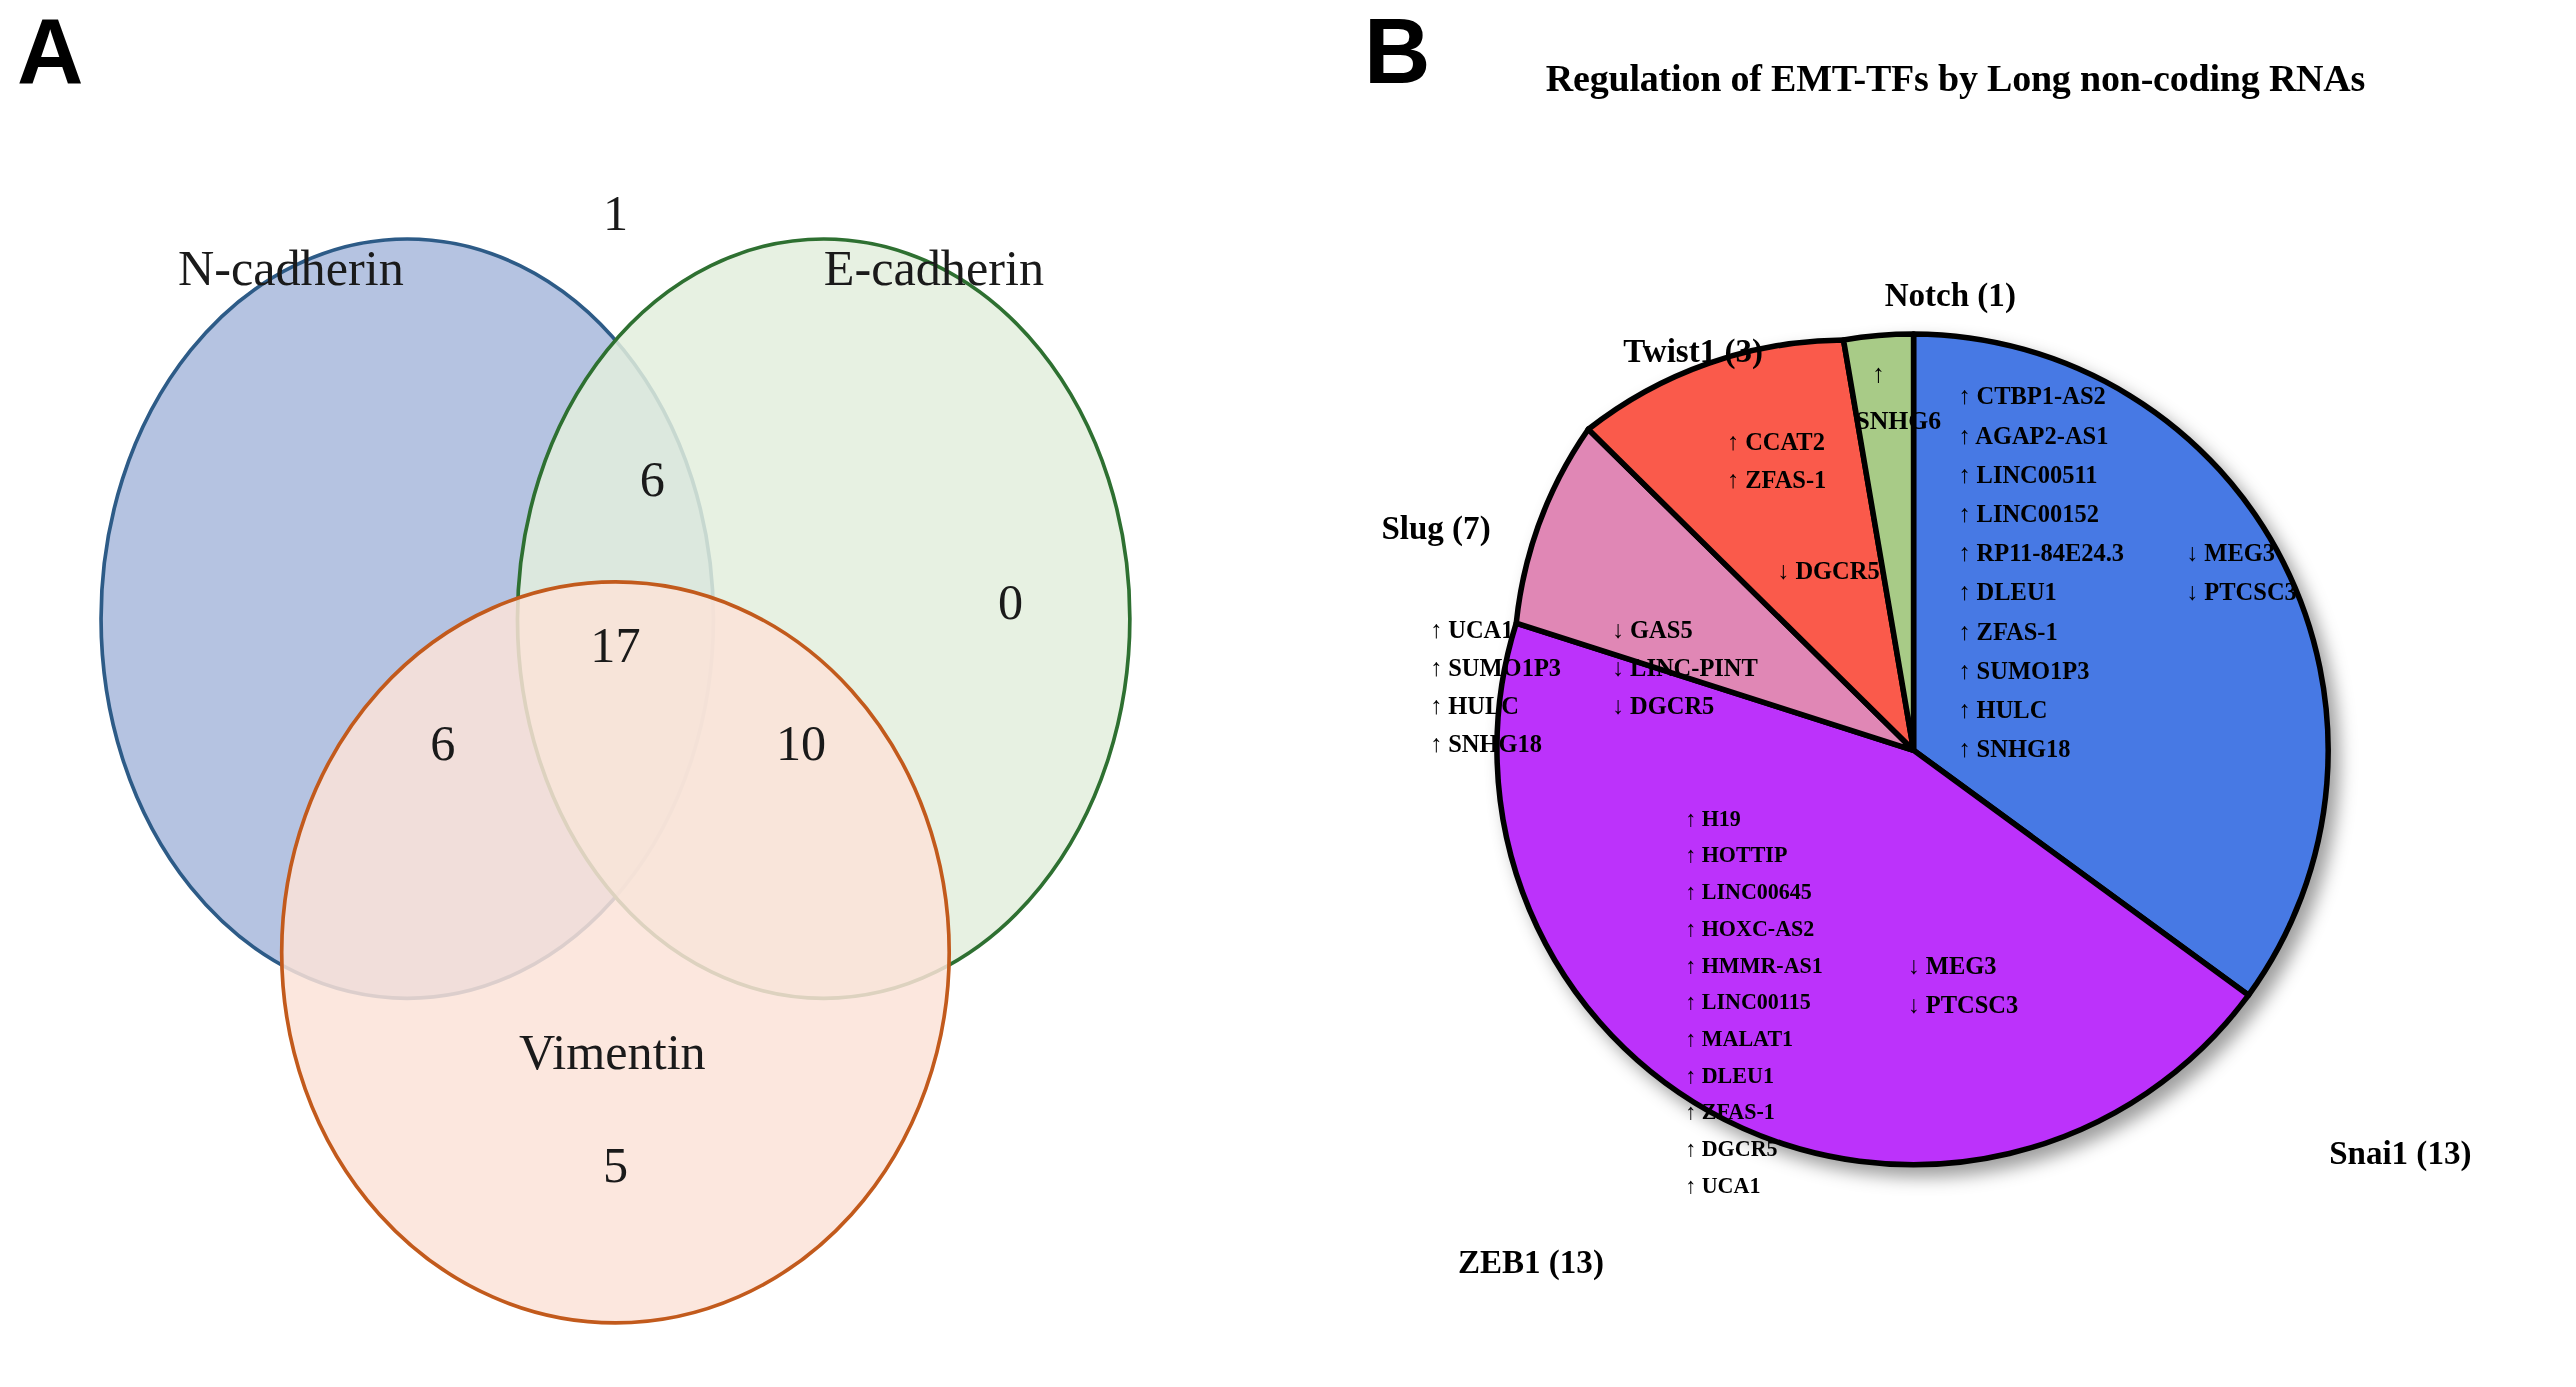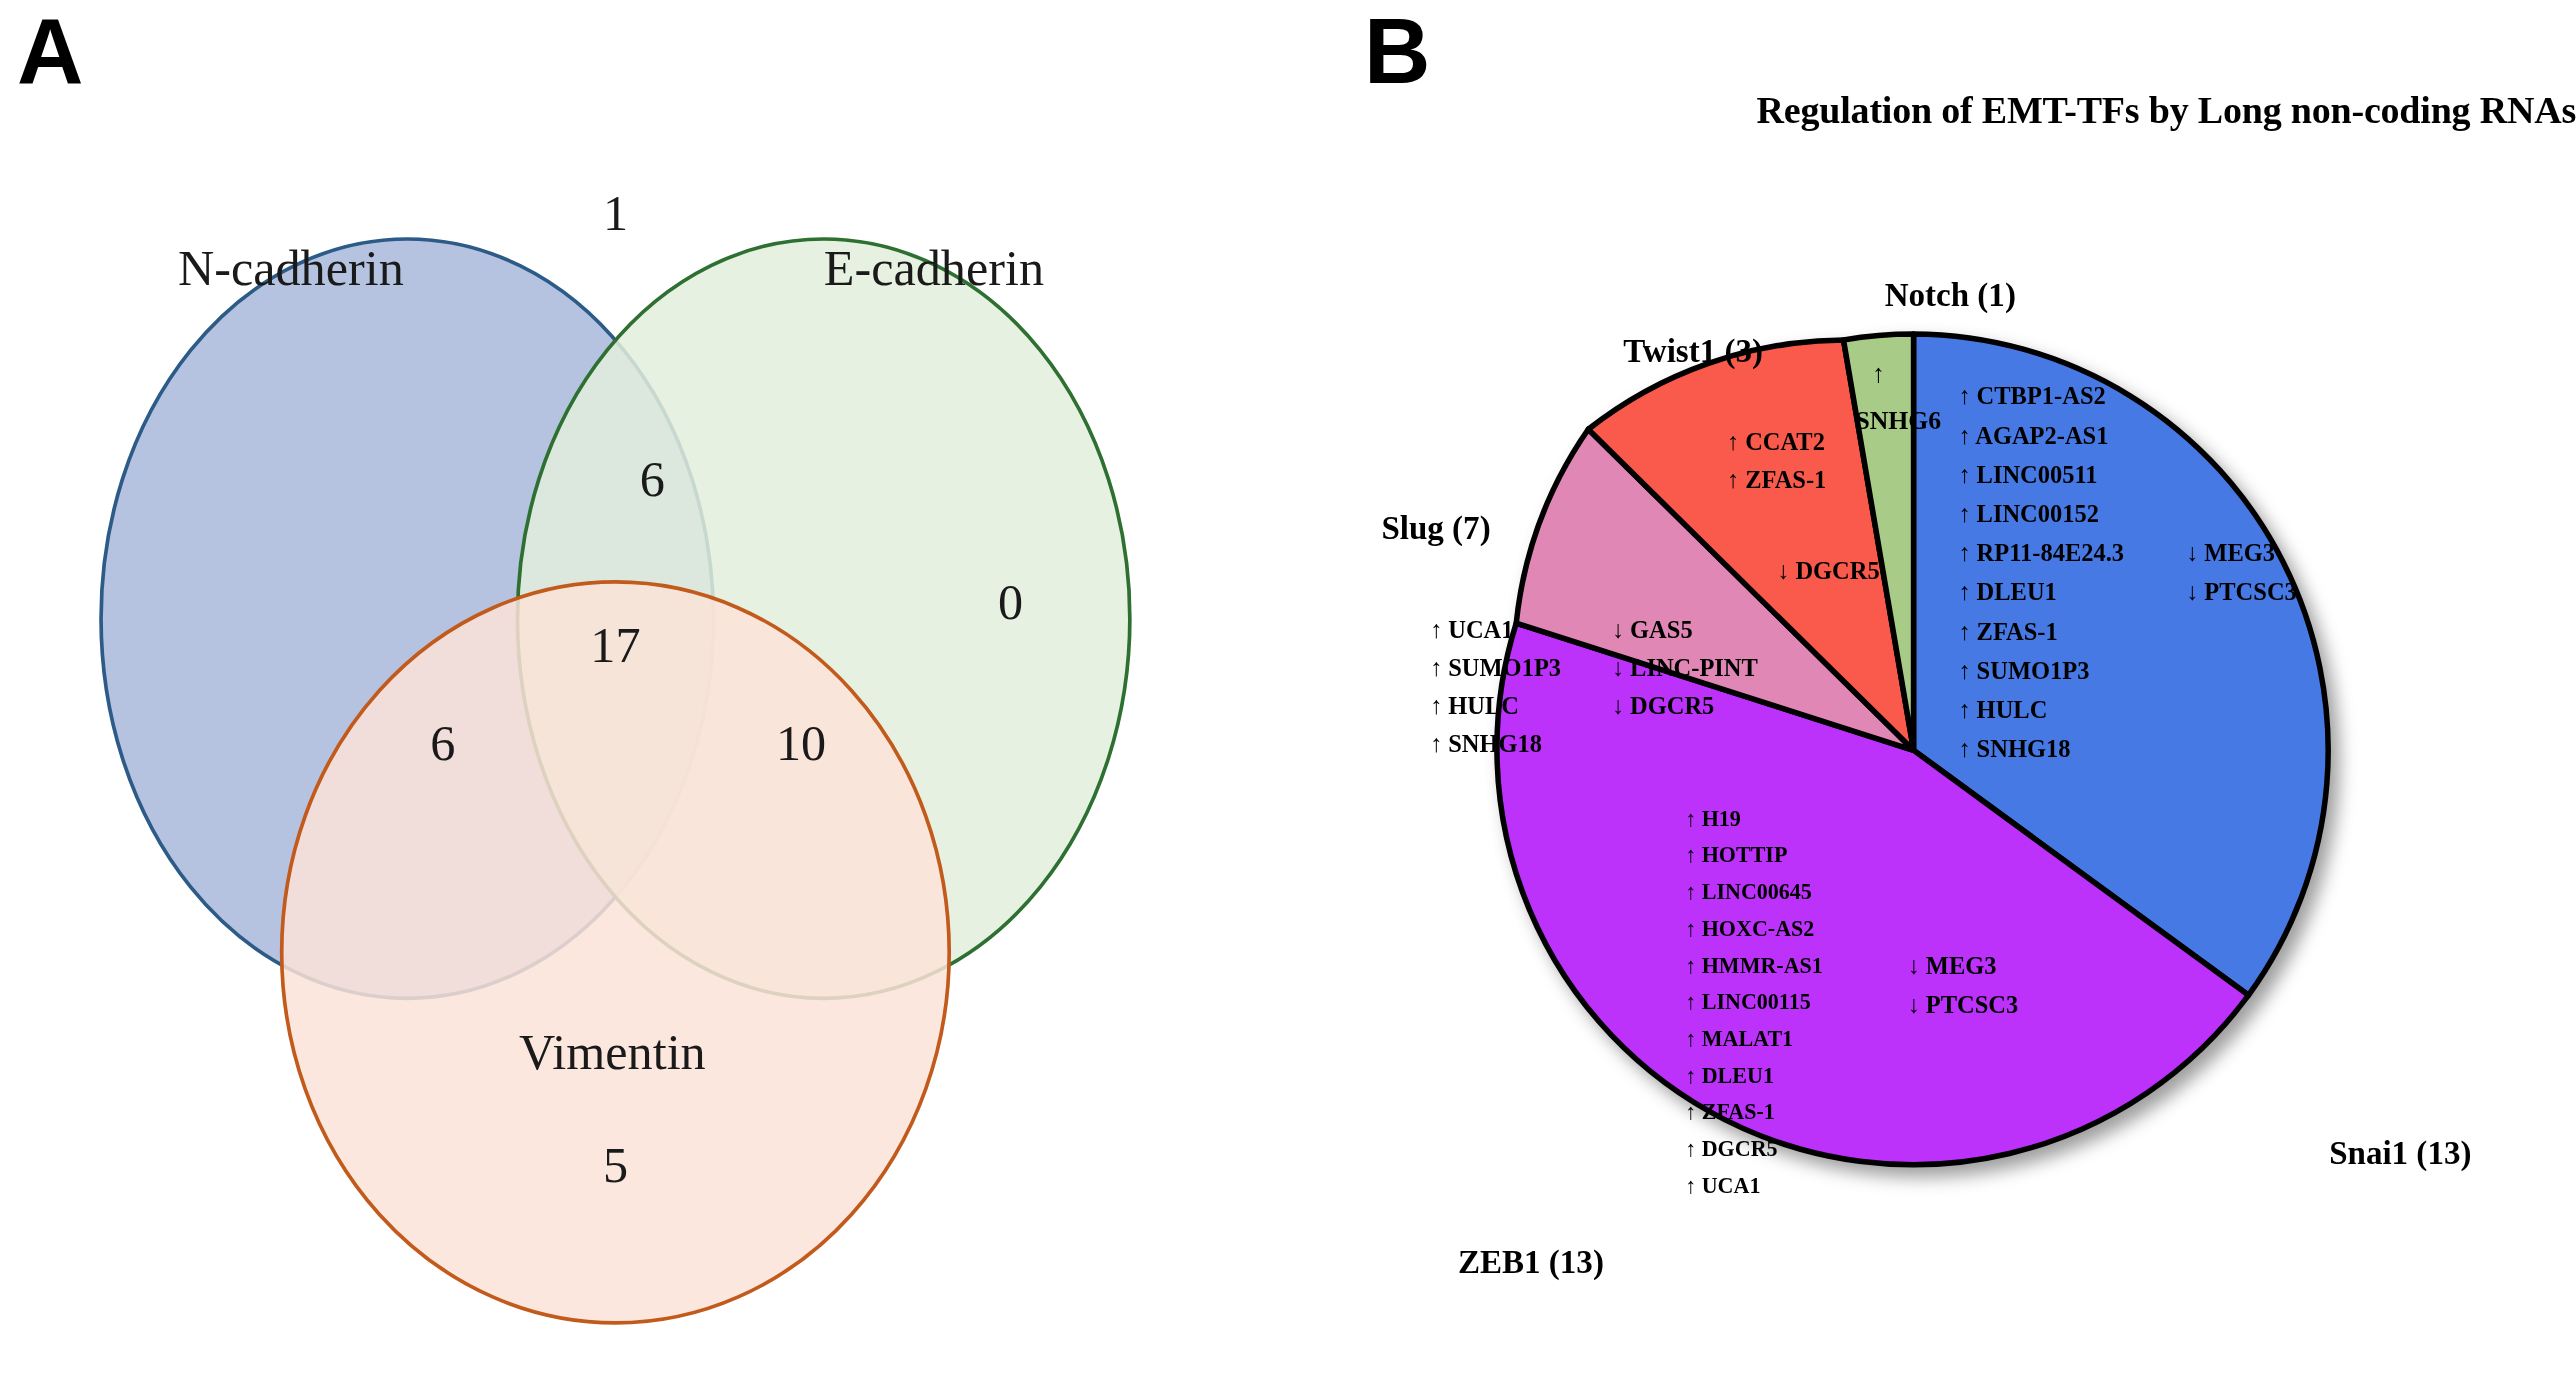--- a/index.html
+++ b/index.html
@@ -48,22 +48,22 @@
 
   
   #panel-b {
     position: absolute;
     left: 1335px; top: 0;
     width: 1241px; height: 1388px;
   }
   #pie-title {
     position: absolute;
     left: 0; right: 0;
-    top: 88px;
-    text-align: right;
+    top: 56px;
+    text-align: center;
     font-family: "Liberation Serif", serif;
     font-weight: bold;
     font-size: 38px;
     color: #000;
     letter-spacing: -0.2px;
   }
   #pie-svg { position: absolute; left: 0; top: 0; }
 
   .pie-slice-label {
     font-family: "Liberation Serif", serif;

